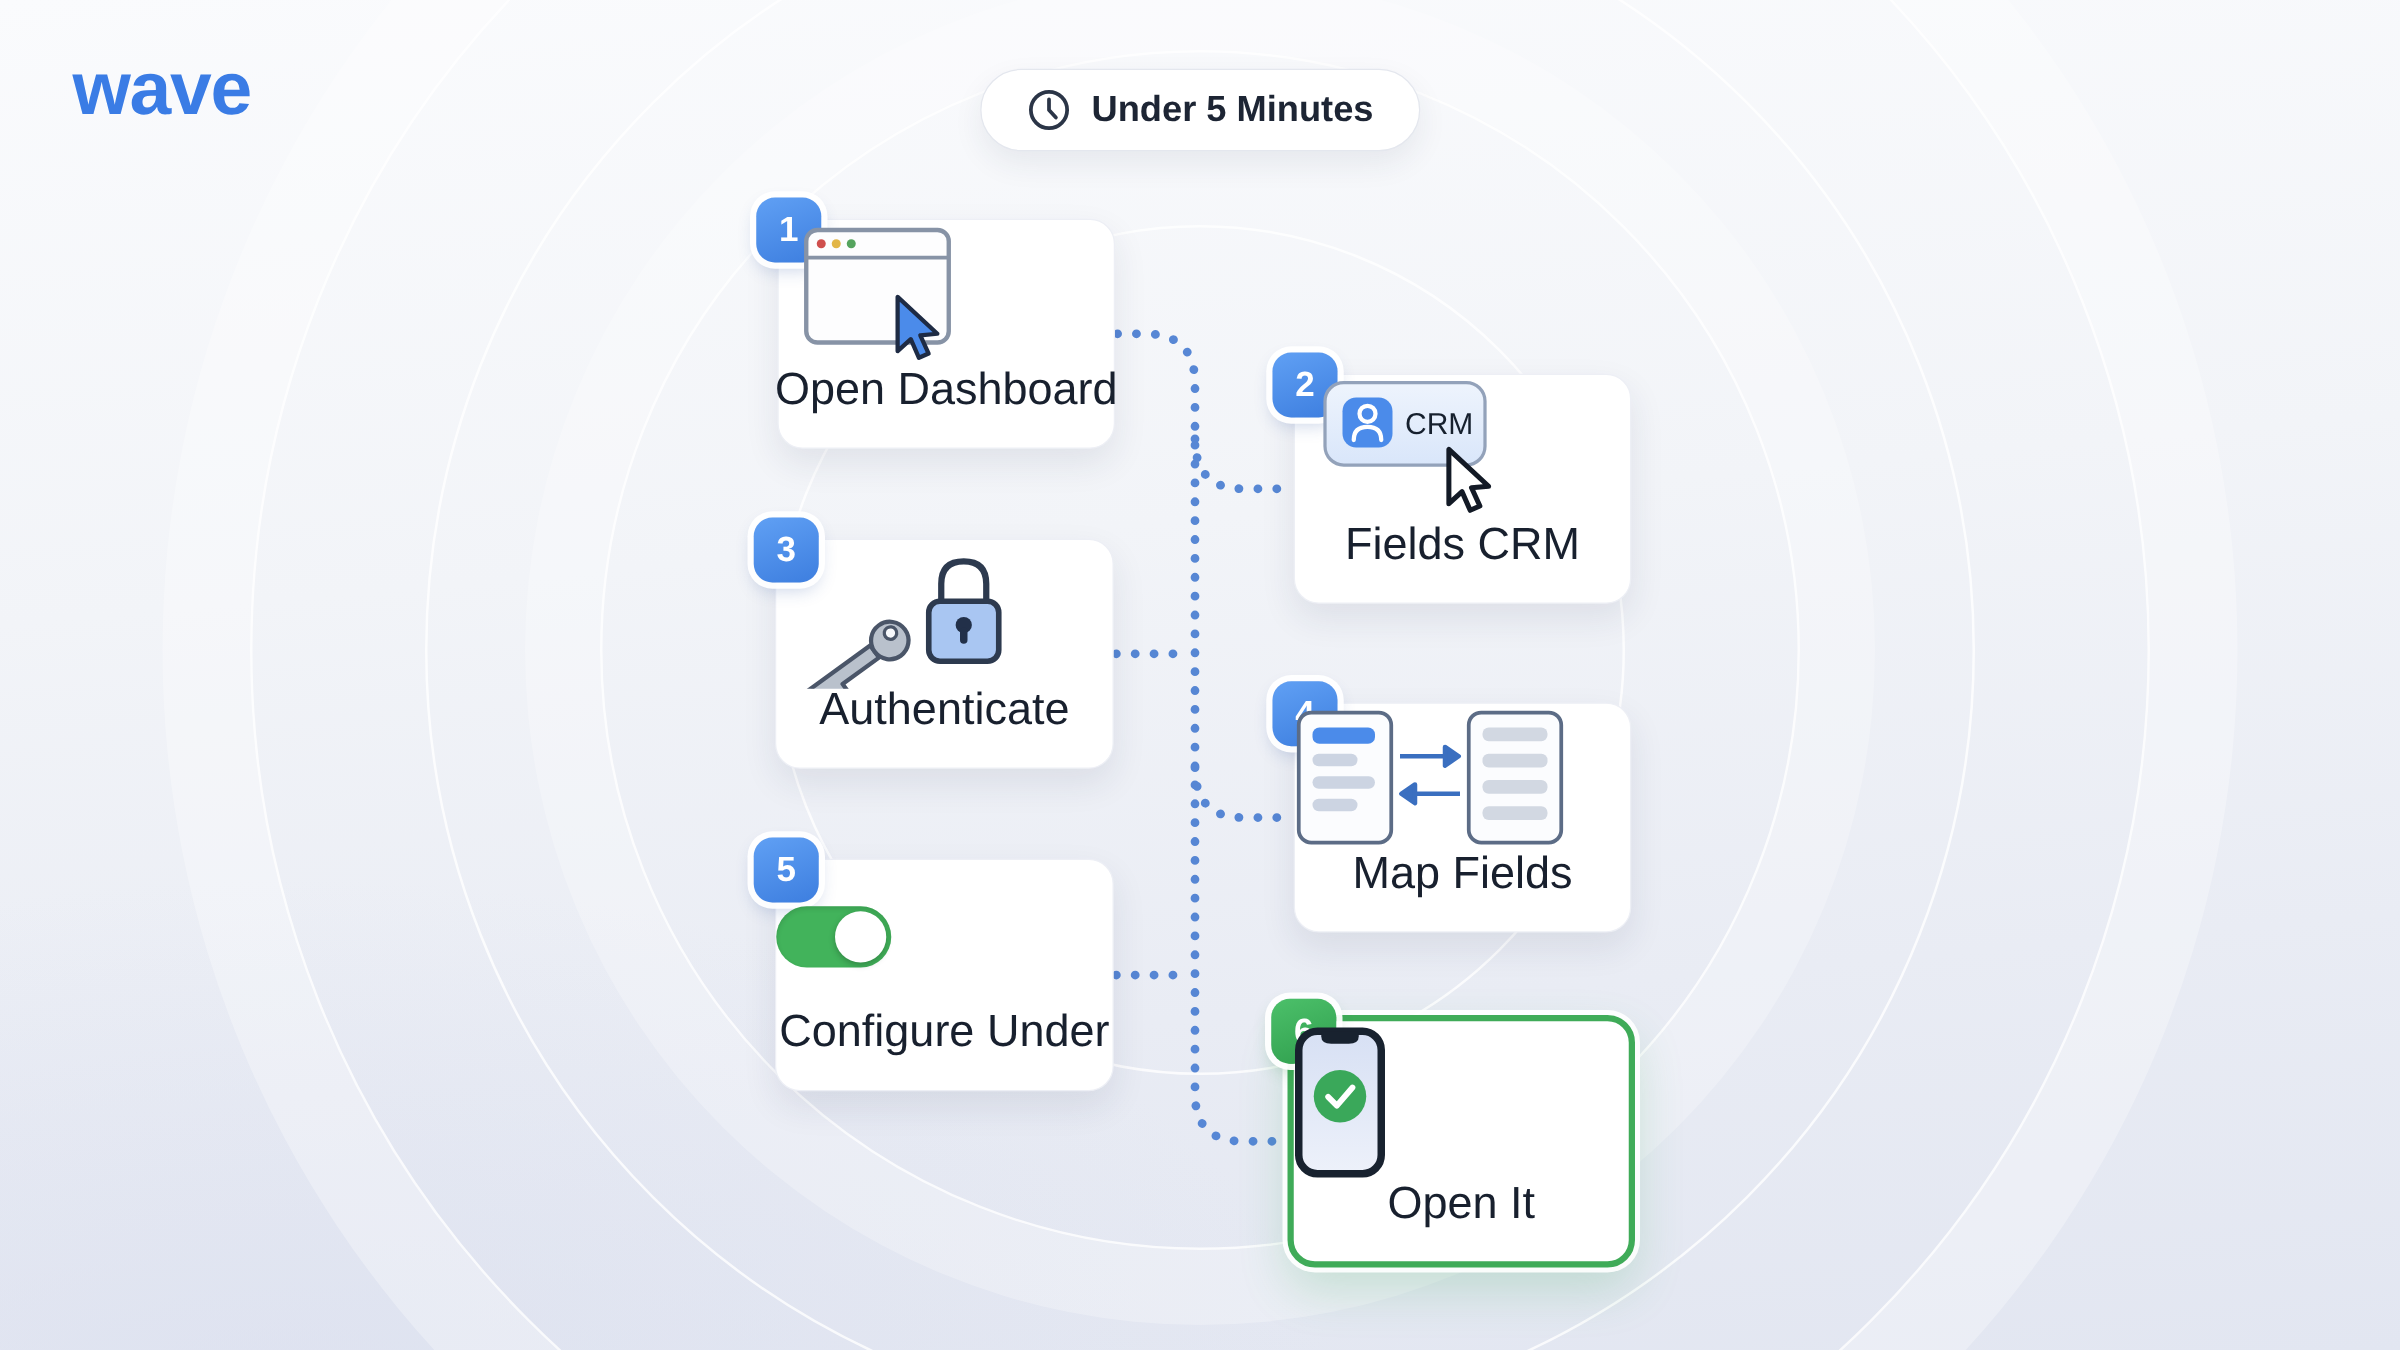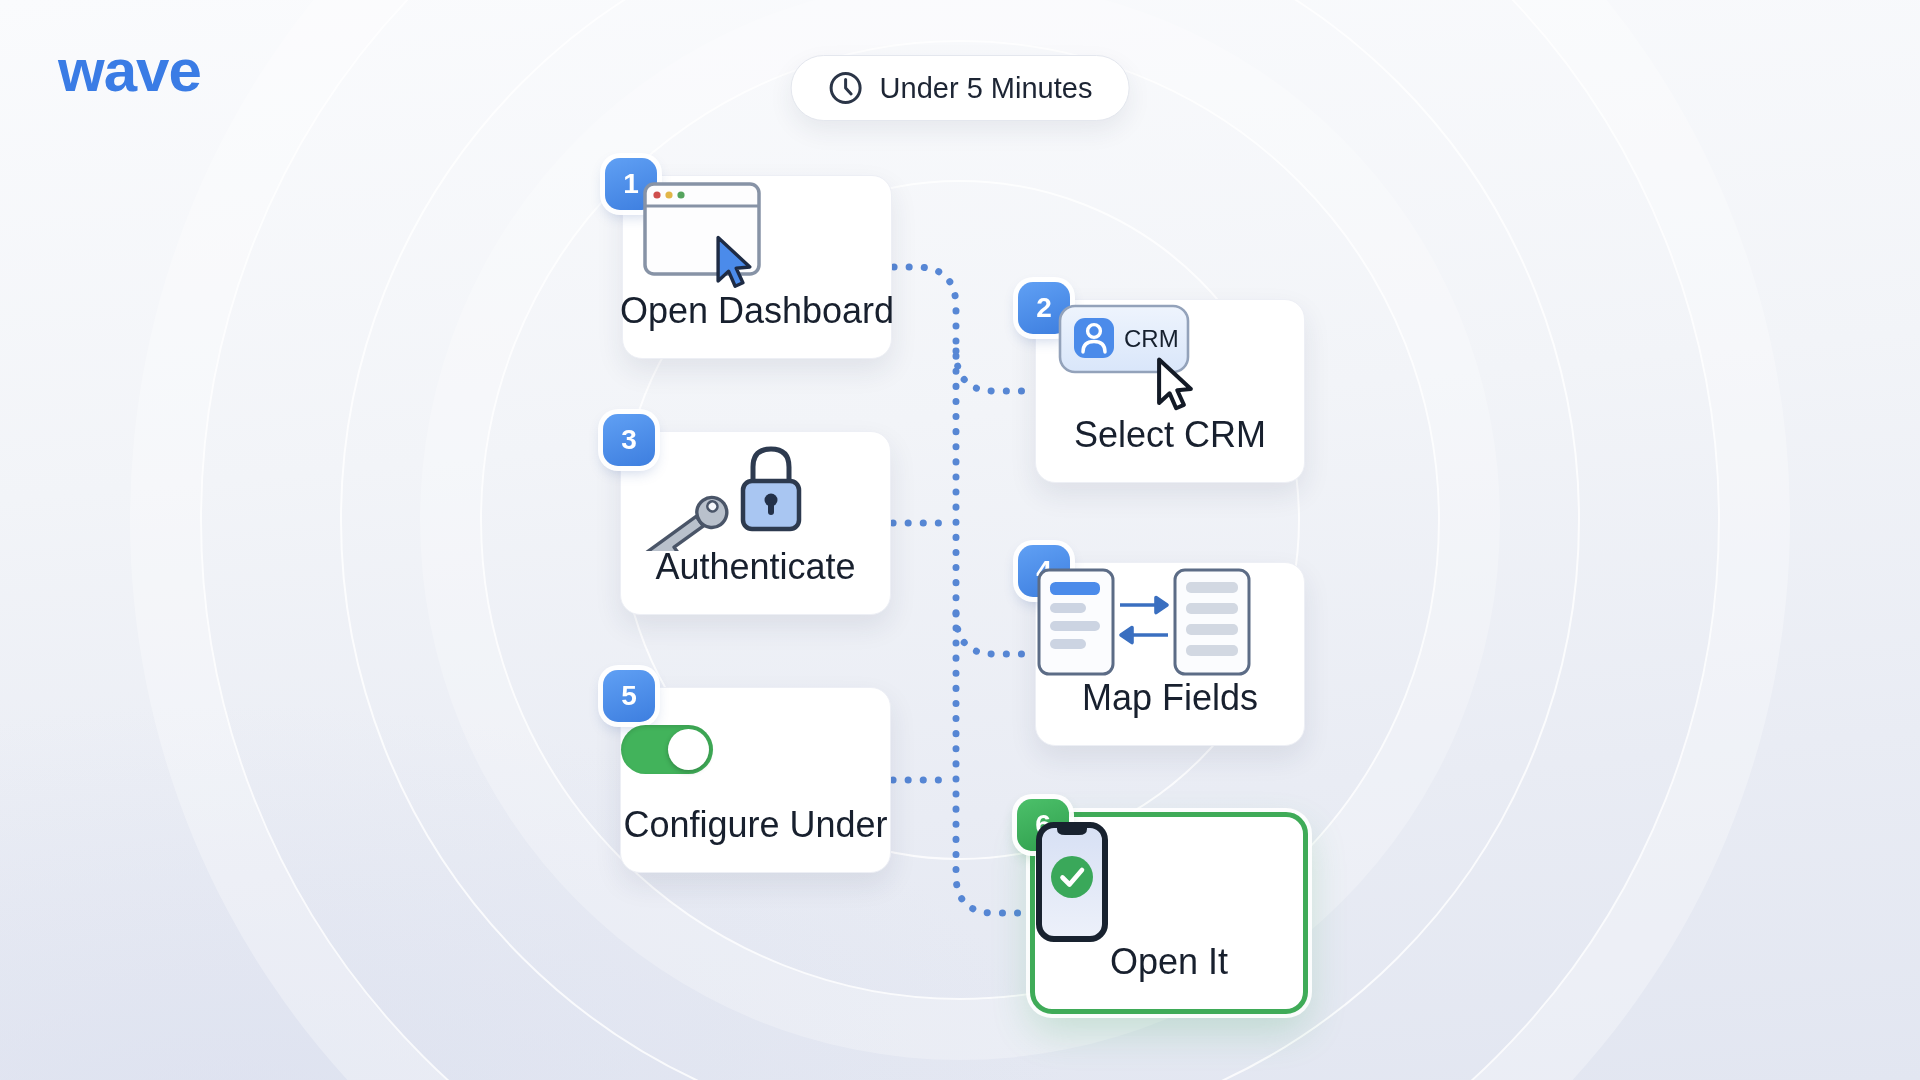--- a/index.html
+++ b/index.html
@@ -32,21 +32,21 @@
 
   .time-pill {
     position: absolute; left: 960px; top: 55px; transform: translateX(-50%);
     height: 66px; padding: 0 36px;
     background: #ffffff;
     border: 1px solid #e4e7ee;
     border-radius: 34px;
     box-shadow: 0 10px 24px rgba(40,52,80,.08);
     display: flex; align-items: center; gap: 16px;
   }
-  .time-pill .label { font-size: 29px; font-weight: 400; color: #1d2534; }
+  .time-pill .label { font-size: 29px; font-weight: 700; color: #1d2534; }
 
   .connector-svg { position: absolute; inset: 0; pointer-events: none; }
 
   .card {
     position: absolute;
     background: #ffffff;
     border: 1px solid #edeff5;
     border-radius: 20px;
     box-shadow: 0 12px 28px rgba(35,48,77,.09);
     display: flex; flex-direction: column; align-items: center; justify-content: flex-end;
@@ -144,21 +144,21 @@
       <rect x="24" y="6" width="128" height="66" rx="15" fill="url(#chipGrad)" stroke="#93a2ba" stroke-width="2.6"></rect>
       <rect x="38" y="18" width="40" height="40" rx="11" fill="#4b8bea"></rect>
       <circle cx="58" cy="31" r="6.4" fill="none" stroke="#ffffff" stroke-width="3.4"></circle>
       <path d="M47 52 Q47 41.5 58 41.5 Q69 41.5 69 52" fill="none" stroke="#ffffff" stroke-width="3.4" stroke-linecap="round"></path>
       <text x="88" y="47" font-size="24" font-weight="500" fill="#16202e" font-family="Liberation Sans, DejaVu Sans, sans-serif">CRM</text>
       <g transform="translate(120,58) scale(1.55)">
         <path d="M2 1 L2 29 L8.8 22.8 L13 32.4 L18 30.2 L13.7 20.8 L22.5 20 Z" fill="#ffffff" stroke="#131a26" stroke-width="2.6" stroke-linejoin="round"></path>
       </g>
     </svg>
   </div>
-  <div class="label">Select CRM</div>
+  <div class="label">Fields CRM</div>
 </div>
 
 <div class="card" style="left:620px; top:431px; width:271px; height:184px;">
   <div class="badge">3</div>
   <div class="icon-wrap">
     <svg width="200" height="118" viewBox="0 0 200 118">
       <g transform="translate(12,60) rotate(-36 78 20)">
         <path d="M2 14 H64 V26 H28 V34 H18 V26 H12 V42 H2 Z" fill="#b9c1cc" stroke="#4a5568" stroke-width="3.4" stroke-linejoin="round"></path>
         <circle cx="79" cy="20" r="15" fill="#b9c1cc" stroke="#4a5568" stroke-width="3.4"></circle>
         <circle cx="83" cy="15.5" r="5" fill="#f6f8fb" stroke="#4a5568" stroke-width="2.6"></circle>

